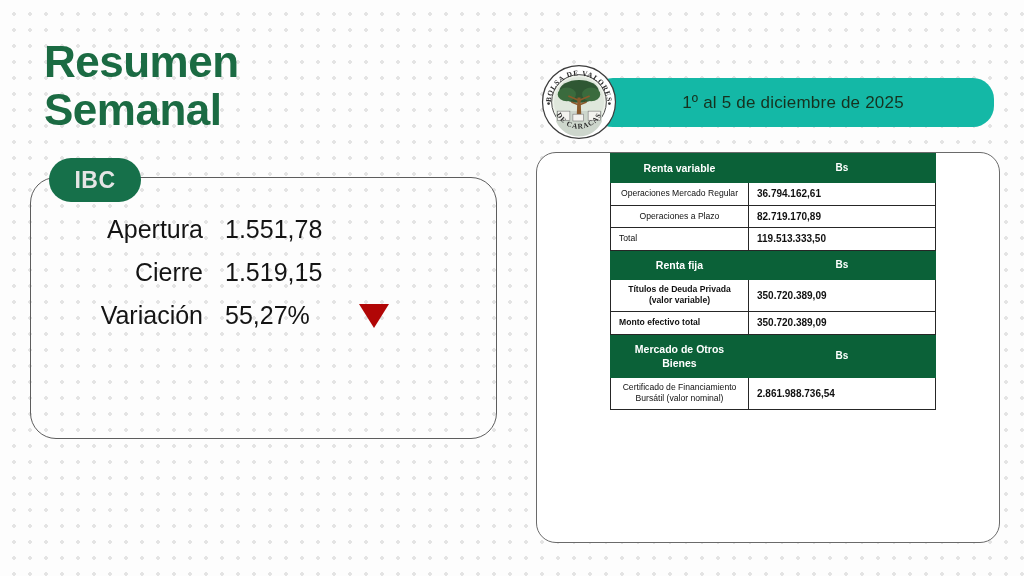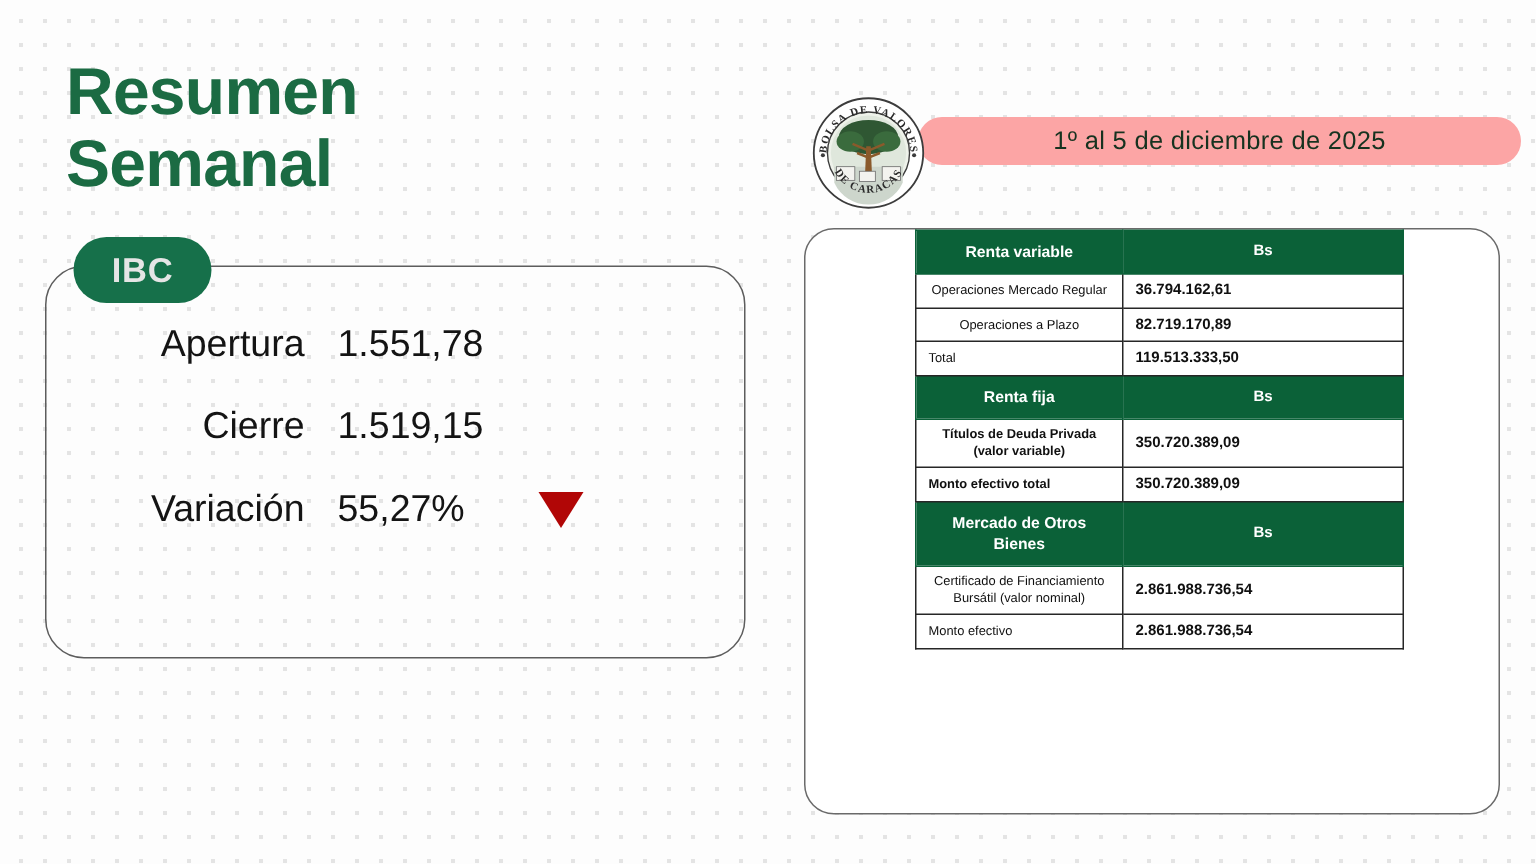--- a/index.html
+++ b/index.html
@@ -45,21 +45,21 @@
     background:#16704a;
     border-radius:22px;
     display:flex; align-items:center; justify-content:center;
     color:#e5e5e5; font-size:23px; font-weight:bold; letter-spacing:0.5px;
     z-index:3;
   }
 
   .quote-list {
     position:absolute; left:30px; top:215px;
     width:402px;
-    display:flex; flex-direction:column; gap:26px;
+    display:flex; flex-direction:column; gap:14px;
   }
   .quote-row {
     display:flex; align-items:center;
     font-size:25px; color:#141414;
   }
   .q-label { width:195px; text-align:right; padding-right:22px; }
   .q-value { width:120px; text-align:left; }
   .q-arrow { width:60px; display:flex; justify-content:flex-start; padding-left:14px; }
   .tri-down {
     width:0; height:0;
@@ -68,23 +68,23 @@
     border-top:24px solid #b10606;
   }
 
   
   .seal {
     position:absolute; left:541px; top:64px;
     width:76px; height:76px; z-index:4;
   }
 
   .date-banner {
-    position:absolute; left:612px; top:78px;
-    width:402px; height:32px;
-    background:#fca5a5;
+    position:absolute; left:592px; top:78px;
+    width:402px; height:49px;
+    background:#14b8a6;
     border-radius:21px;
     display:flex; align-items:center; justify-content:center;
     font-size:17px; color:#16321f; letter-spacing:0.2px;
     z-index:3;
   }
 
   .right-panel {
     position:absolute; left:536px; top:152px;
     width:464px; height:391px;
     border:1.3px solid #6a6a6a;
@@ -229,20 +229,16 @@
       </tr>
 
       <tr class="section">
         <td class="col-label">Mercado de Otros Bienes</td>
         <td class="col-value">Bs</td>
       </tr>
       <tr>
         <td class="lbl-center">Certificado de Financiamiento Bursátil (valor nominal)</td>
         <td class="val">2.861.988.736,54</td>
       </tr>
-      <tr>
-        <td class="lbl-right">Monto efectivo</td>
-        <td class="val">2.861.988.736,54</td>
-      </tr>
     </tbody>
   </table>
 
 </div>
 
 </body></html>

